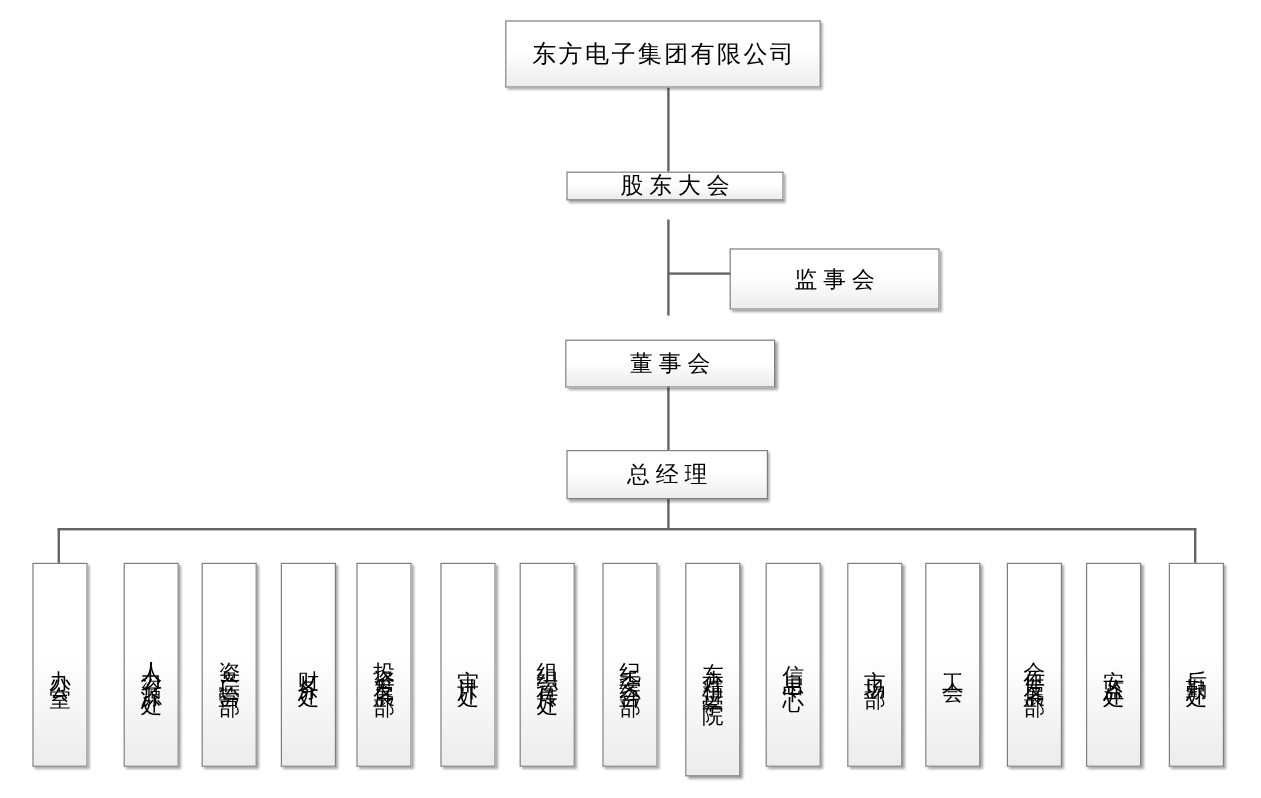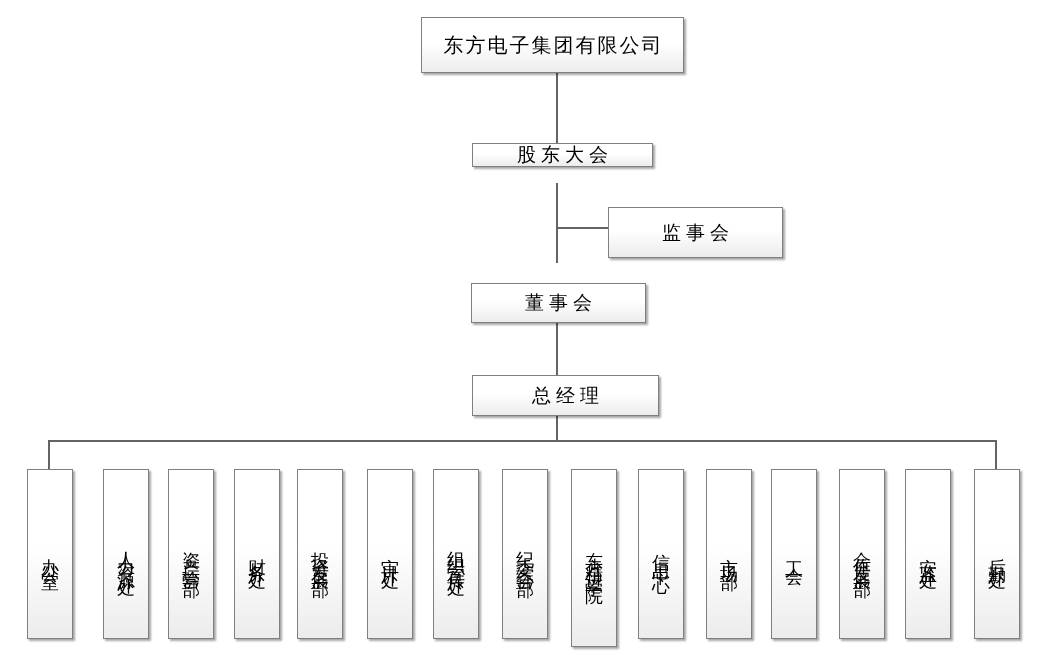--- a/index.html
+++ b/index.html
@@ -32,21 +32,21 @@
     text-indent: 5px;
     white-space: nowrap;
   }
   .node.company {
     left: 421px; top: 17px; width: 263px; height: 56px;
     font-size: 20px; letter-spacing: 2px; text-indent: 2px;
   }
   .node.shareholders { left: 472px; top: 143px; width: 181px; height: 24px; }
   .node.supervisory  { left: 608px; top: 207px; width: 175px; height: 51px; }
   .node.board        { left: 471px; top: 263px; width: 175px; height: 40px; margin-top: 20px; }
-  .node.gm           { left: 472px; top: 375px; width: 187px; height: 41px; font-family: Liberation Mono, monospace; }
+  .node.gm           { left: 472px; top: 375px; width: 168px; height: 41px; font-family: Liberation Mono, monospace; }
 
   .dept {
     top: 469px;
     width: 46px;
     height: 170px;
   }
   .dept .vtext {
     writing-mode: vertical-rl;
     font-size: 18px;
     letter-spacing: 0.38em;

